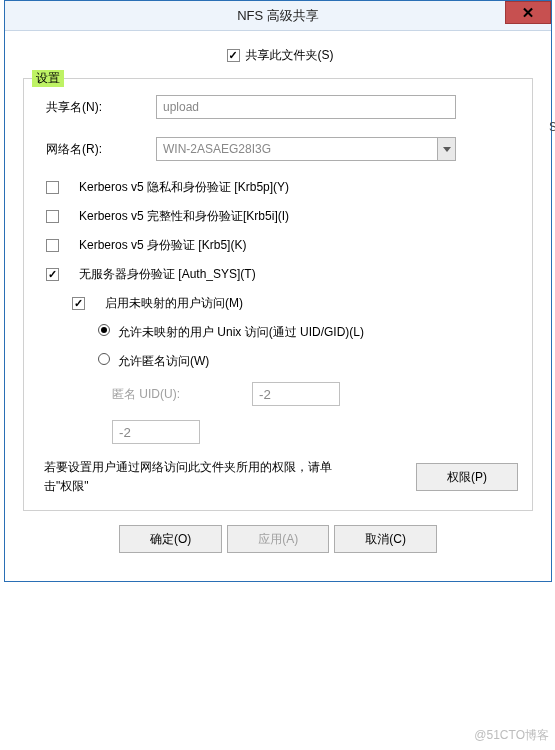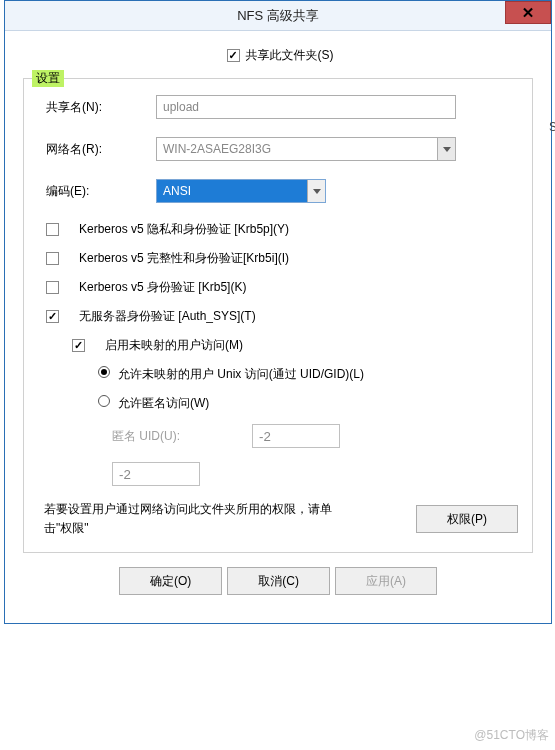--- a/index.html
+++ b/index.html
@@ -282,27 +282,20 @@
       </div>
 
       <div class="form-row">
         <span class="form-label">网络名(R):</span>
         <div class="combo disabled">
           <span class="combo-text">WIN-2ASAEG28I3G</span>
           <span class="combo-btn disabled"></span>
         </div>
       </div>
 
-      <div class="form-row">
-        <span class="form-label">编码(E):</span>
-        <div class="combo encoding">
-          <span class="combo-text">ANSI</span>
-          <span class="combo-btn"></span>
-        </div>
-      </div>
 
       <div class="check-row">
         <span class="checkbox"></span>
         <span>Kerberos v5 隐私和身份验证 [Krb5p](Y)</span>
       </div>
       <div class="check-row">
         <span class="checkbox"></span>
         <span>Kerberos v5 完整性和身份验证[Krb5i](I)</span>
       </div>
       <div class="check-row">
@@ -339,21 +332,21 @@
       </div>
 
       <div class="perm-row">
         <span class="perm-text">若要设置用户通过网络访问此文件夹所用的权限，请单击"权限"</span>
         <span class="btn">权限(P)</span>
       </div>
     </div>
 
     <div class="footer">
       <span class="btn">确定(O)</span>
+      <span class="btn disabled">应用(A)</span>
       <span class="btn">取消(C)</span>
-      <span class="btn disabled">应用(A)</span>
     </div>
 
   </div>
 </div>
 
 <span class="side-letter">S</span>
 <span class="watermark">@51CTO博客</span>
 
 </body></html>

